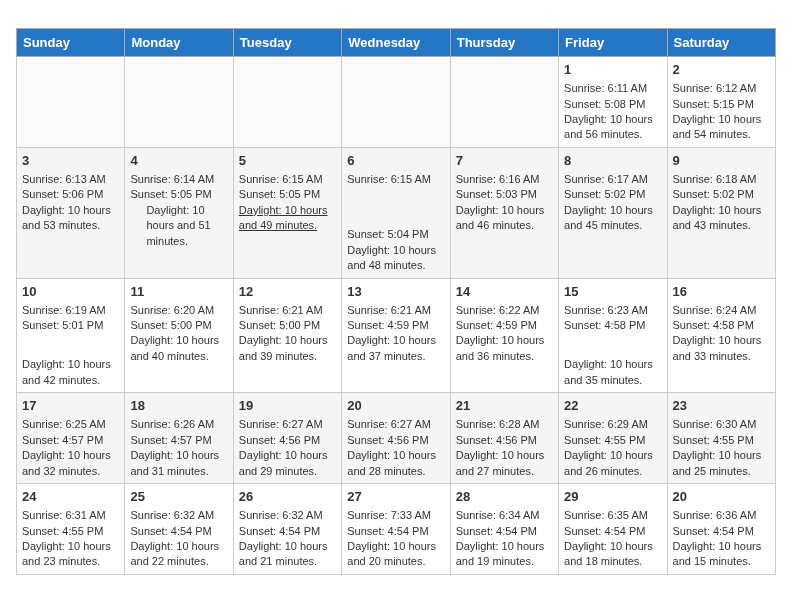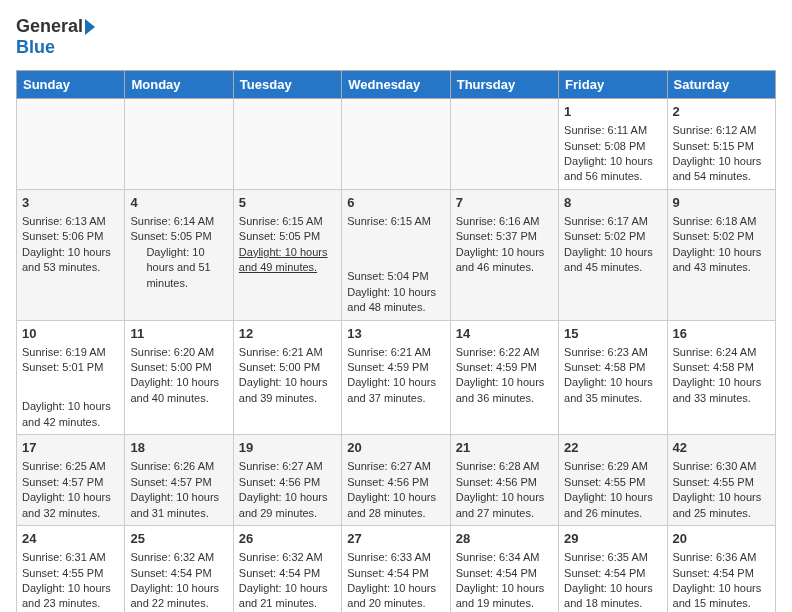--- a/index.html
+++ b/index.html
@@ -90,27 +90,20 @@
       font-size: 13px;
       font-weight: bold;
       display: block;
       margin-bottom: 2px;
     }
   </style>
 </head>
 <body>
 
 <div class="header-area">
-  <div class="logo">
-    <div class="logo-text">
-      <span class="logo-general">General</span>
-      <span class="logo-arrow"></span>
-    </div>
-    <span class="logo-blue">Blue</span>
-  </div>
 </div>
 
 <table class="calendar-table">
   <thead>
     <tr>
     <th>Sunday</th>
         <th>Monday</th>
         <th>Tuesday</th>
         <th>Wednesday</th>
         <th>Thursday</th>
@@ -159,21 +152,21 @@
         </td>
         <td>
           <span class="day-number">6</span>
           <span style="display: block;">Sunrise: 6:15 AM</span>
           <span style="display: block; margin-top: 40px;">Sunset: 5:04 PM</span>
           <span style="display: block;">Daylight: 10 hours and 48 minutes.</span>
         </td>
         <td>
           <span class="day-number">7</span>
           <span style="display: block;">Sunrise: 6:16 AM</span>
-          <span style="display: block;">Sunset: 5:37 PM</span>
+          <span style="display: block;">Sunset: 5:03 PM</span>
           <span style="display: block;">Daylight: 10 hours and 46 minutes.</span>
         </td>
         <td>
           <span class="day-number">8</span>
           <span style="display: block;">Sunrise: 6:17 AM</span>
           <span style="display: block;">Sunset: 5:02 PM</span>
           <span style="display: block;">Daylight: 10 hours and 45 minutes.</span>
         </td>
         <td>
           <span class="day-number">9</span>
@@ -210,21 +203,21 @@
         <td>
           <span class="day-number">14</span>
           <span style="display: block;">Sunrise: 6:22 AM</span>
           <span style="display: block;">Sunset: 4:59 PM</span>
           <span style="display: block;">Daylight: 10 hours and 36 minutes.</span>
         </td>
         <td>
           <span class="day-number">15</span>
           <span style="display: block;">Sunrise: 6:23 AM</span>
           <span style="display: block;">Sunset: 4:58 PM</span>
-          <span style="display: block;">Daylight: 10 hours and 35 minutes.</span>
+          <span style="display: block; margin-top: 24px;">Daylight: 10 hours and 35 minutes.</span>
         </td>
         <td>
           <span class="day-number">16</span>
           <span style="display: block;">Sunrise: 6:24 AM</span>
           <span style="display: block;">Sunset: 4:58 PM</span>
           <span style="display: block;">Daylight: 10 hours and 33 minutes.</span>
         </td>
       </tr>
       <tr>
         <td>
@@ -257,21 +250,21 @@
           <span style="display: block;">Sunset: 4:56 PM</span>
           <span style="display: block;">Daylight: 10 hours and 27 minutes.</span>
         </td>
         <td>
           <span class="day-number">22</span>
           <span style="display: block;">Sunrise: 6:29 AM</span>
           <span style="display: block;">Sunset: 4:55 PM</span>
           <span style="display: block;">Daylight: 10 hours and 26 minutes.</span>
         </td>
         <td>
-          <span class="day-number">42</span>
+          <span class="day-number">23</span>
           <span style="display: block;">Sunrise: 6:30 AM</span>
           <span style="display: block;">Sunset: 4:55 PM</span>
           <span style="display: block;">Daylight: 10 hours and 25 minutes.</span>
         </td>
       </tr>
       <tr>
         <td>
           <span class="day-number">24</span>
           <span style="display: block;">Sunrise: 6:31 AM</span>
           <span style="display: block;">Sunset: 4:55 PM</span>
@@ -284,21 +277,21 @@
           <span style="display: block;">Daylight: 10 hours and 22 minutes.</span>
         </td>
         <td>
           <span class="day-number">26</span>
           <span style="display: block;">Sunrise: 6:32 AM</span>
           <span style="display: block;">Sunset: 4:54 PM</span>
           <span style="display: block;">Daylight: 10 hours and 21 minutes.</span>
         </td>
         <td>
           <span class="day-number">27</span>
-          <span style="display: block;">Sunrise: 6:33 AM</span>
+          <span style="display: block;">Sunrise: 7:33 AM</span>
           <span style="display: block;">Sunset: 4:54 PM</span>
           <span style="display: block;">Daylight: 10 hours and 20 minutes.</span>
         </td>
         <td>
           <span class="day-number">28</span>
           <span style="display: block;">Sunrise: 6:34 AM</span>
           <span style="display: block;">Sunset: 4:54 PM</span>
           <span style="display: block;">Daylight: 10 hours and 19 minutes.</span>
         </td>
         <td>

